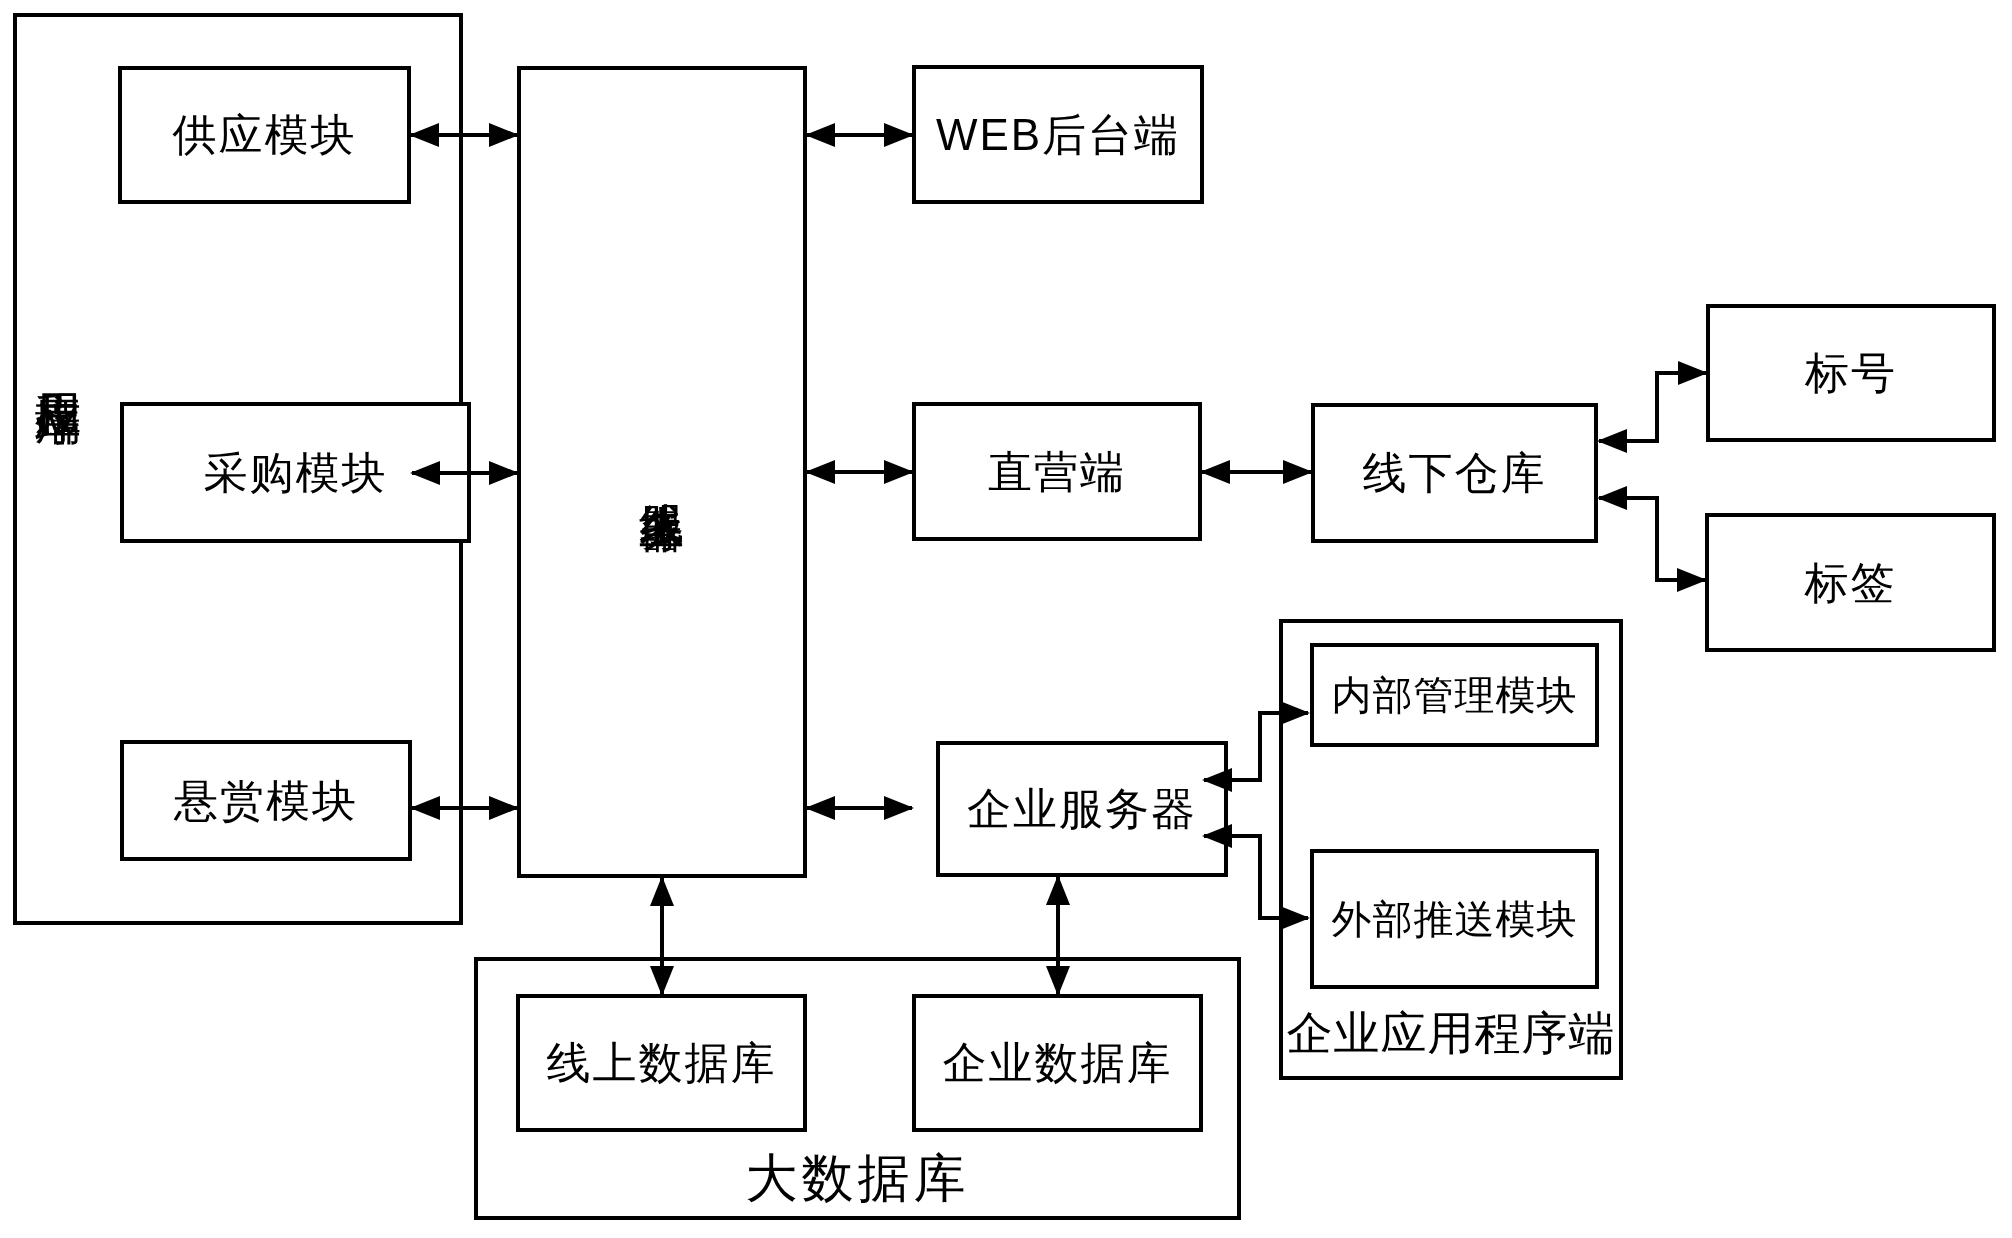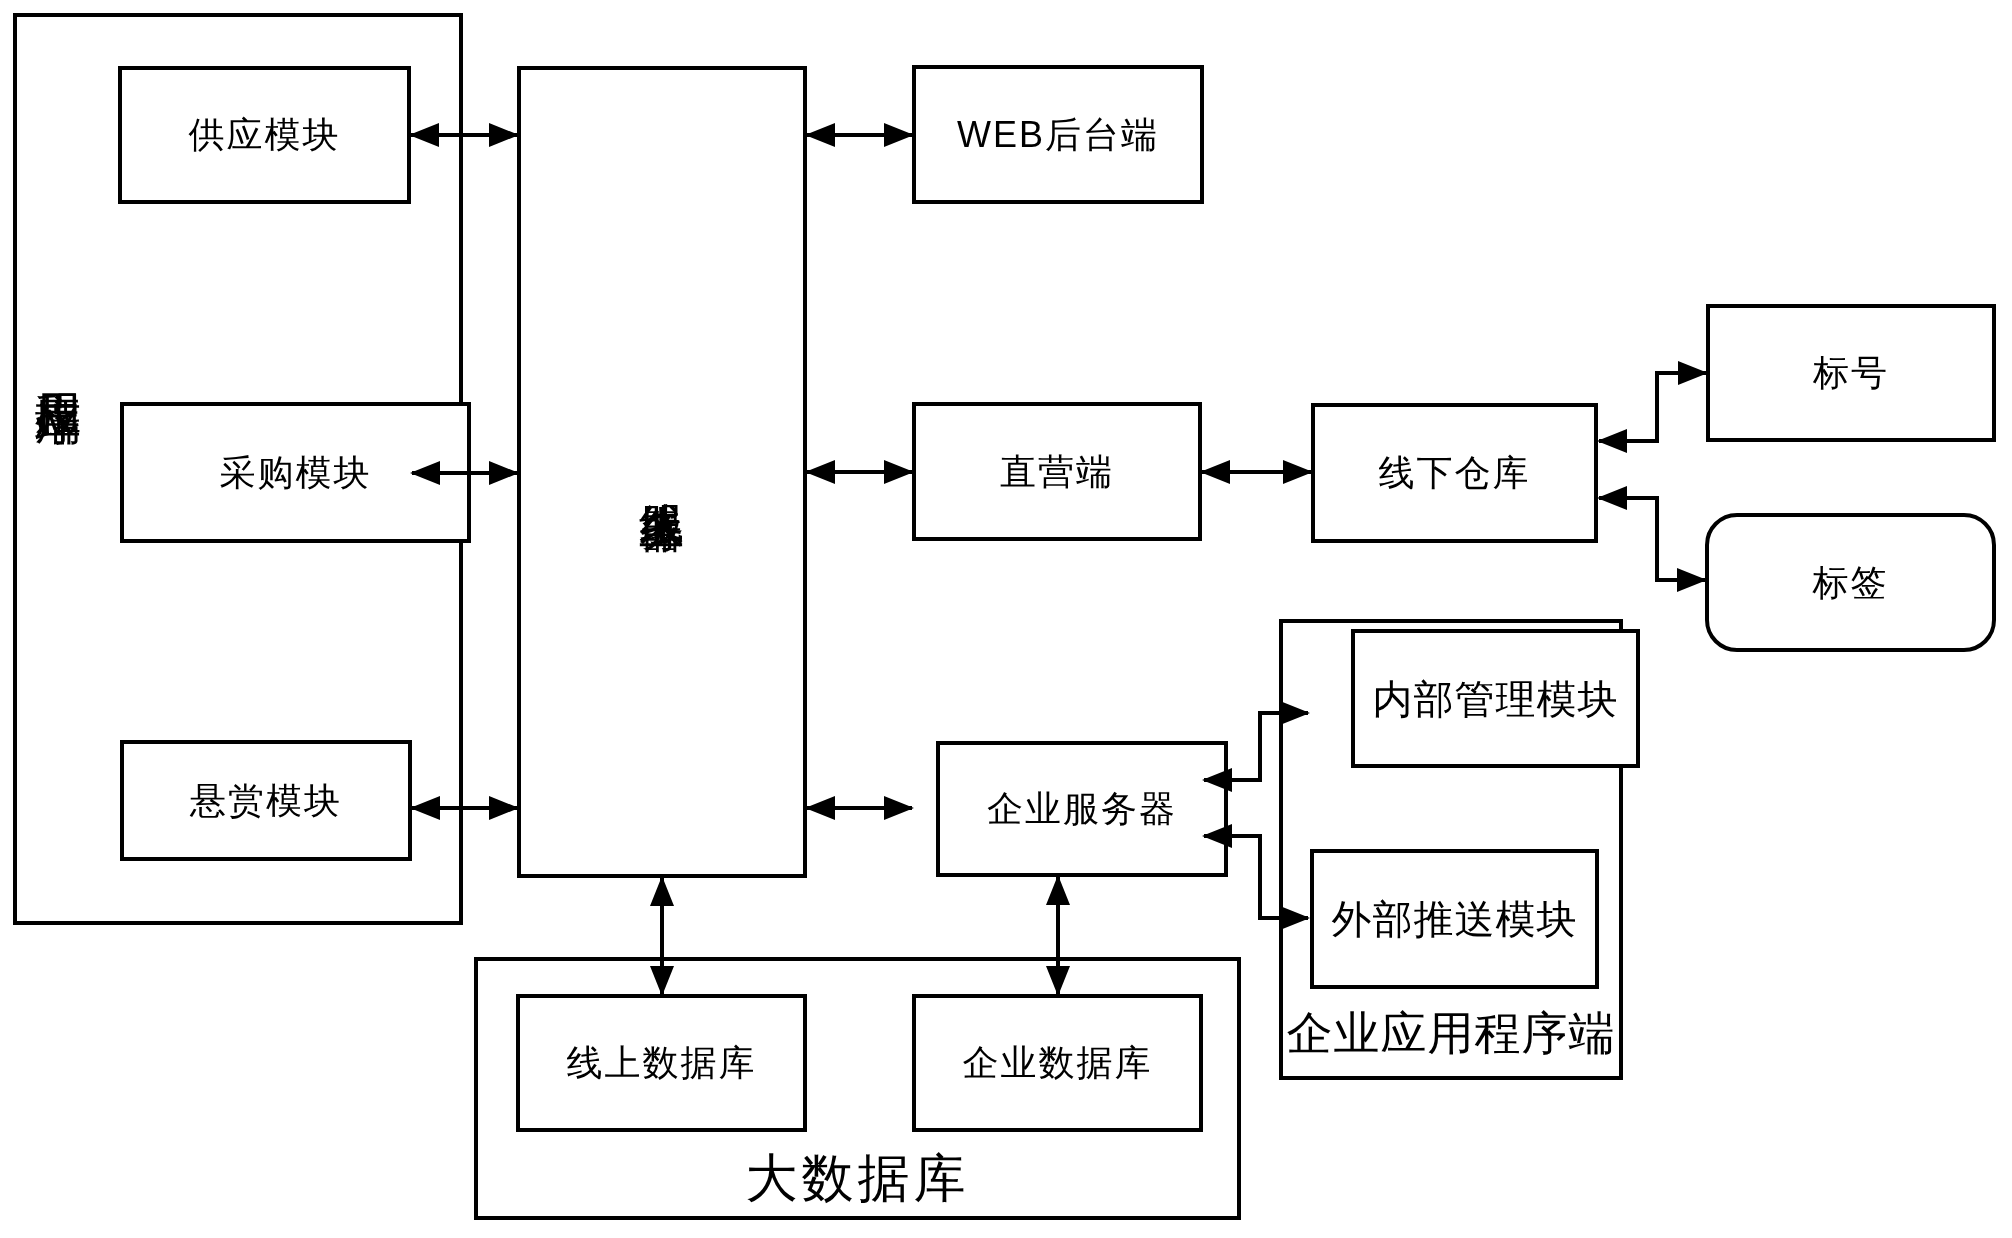--- a/index.html
+++ b/index.html
@@ -26,21 +26,21 @@
     position: absolute;
     border: 4px solid #000000;
     background: #ffffff;
     box-sizing: border-box;
     display: flex;
     align-items: center;
     justify-content: center;
     text-align: center;
   }
   .node-label {
-    font-size: 36px;
+    font-size: 44px;
     letter-spacing: 2px;
     white-space: nowrap;
     line-height: 1;
   }
   .node-label.small {
     font-size: 40px;
     letter-spacing: 1px;
   }
   .vert-label {
     writing-mode: vertical-rl;
@@ -127,25 +127,25 @@
   </div>
 
   <div class="node" style="left:1311px; top:403px; width:287px; height:140px;">
     <span class="node-label">线下仓库</span>
   </div>
 
   <div class="node" style="left:1706px; top:304px; width:290px; height:138px;">
     <span class="node-label">标号</span>
   </div>
 
-  <div class="node" style="left:1705px; top:513px; width:291px; height:139px;border-radius:32px;">
+  <div class="node" style="left:1705px; top:513px; width:291px; height:139px;">
     <span class="node-label">标签</span>
   </div>
 
-  <div class="node" style="left:1310px; top:629px; width:289px; height:139px;margin-left:41px;">
+  <div class="node" style="left:1310px; top:643px; width:289px; height:104px;">
     <span class="node-label small">内部管理模块</span>
   </div>
 
   <div class="node" style="left:1310px; top:849px; width:289px; height:140px;">
     <span class="node-label small">外部推送模块</span>
   </div>
 
   <div class="node" style="left:516px; top:994px; width:291px; height:138px;">
     <span class="node-label">线上数据库</span>
   </div>

